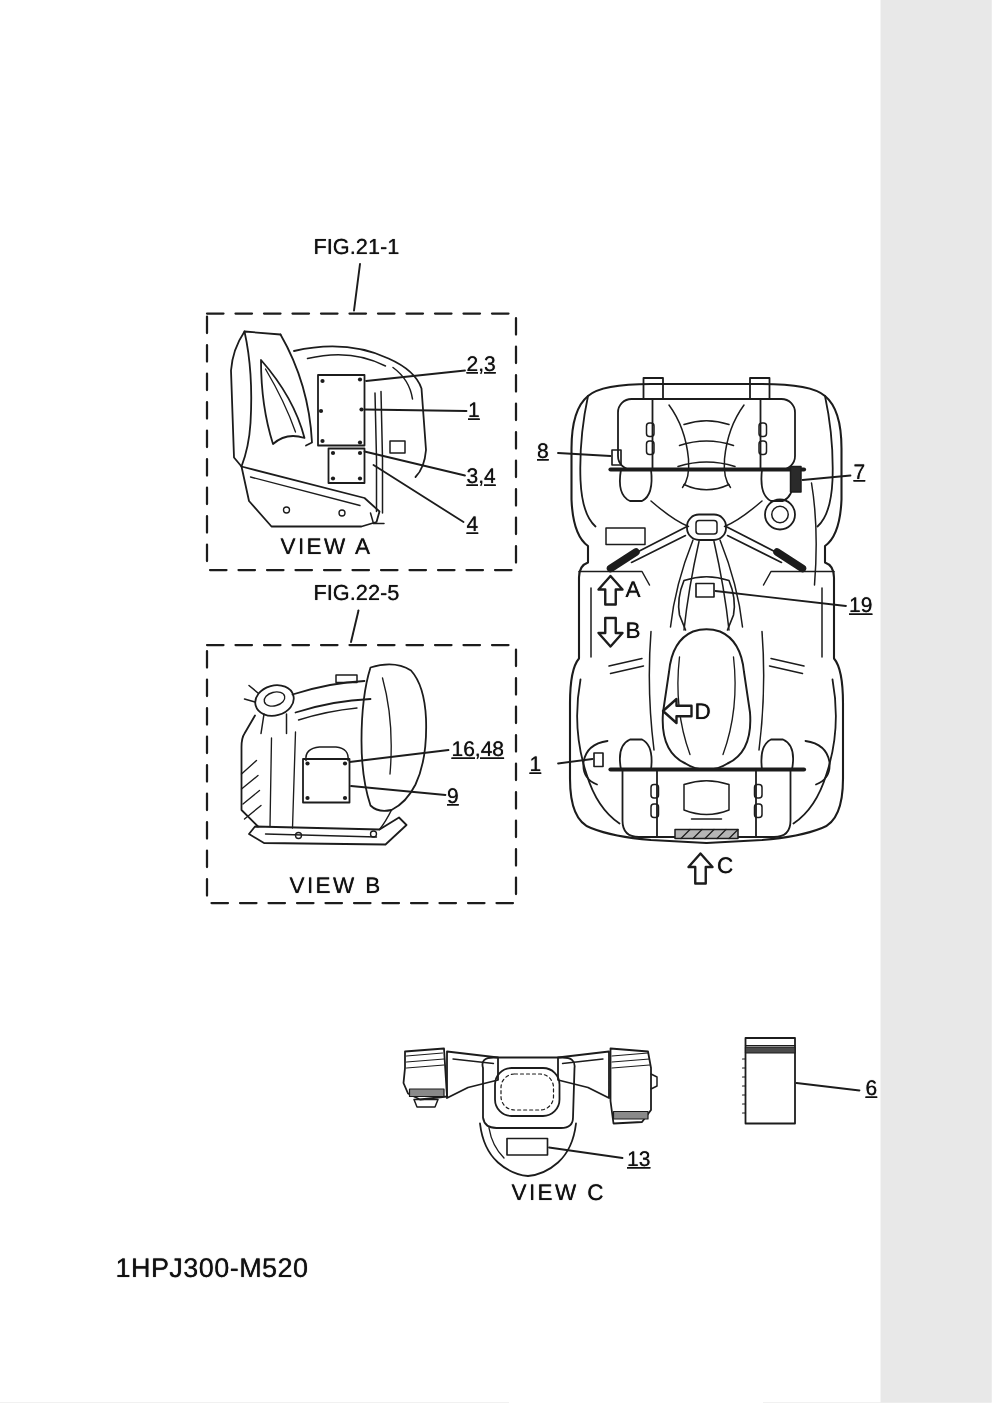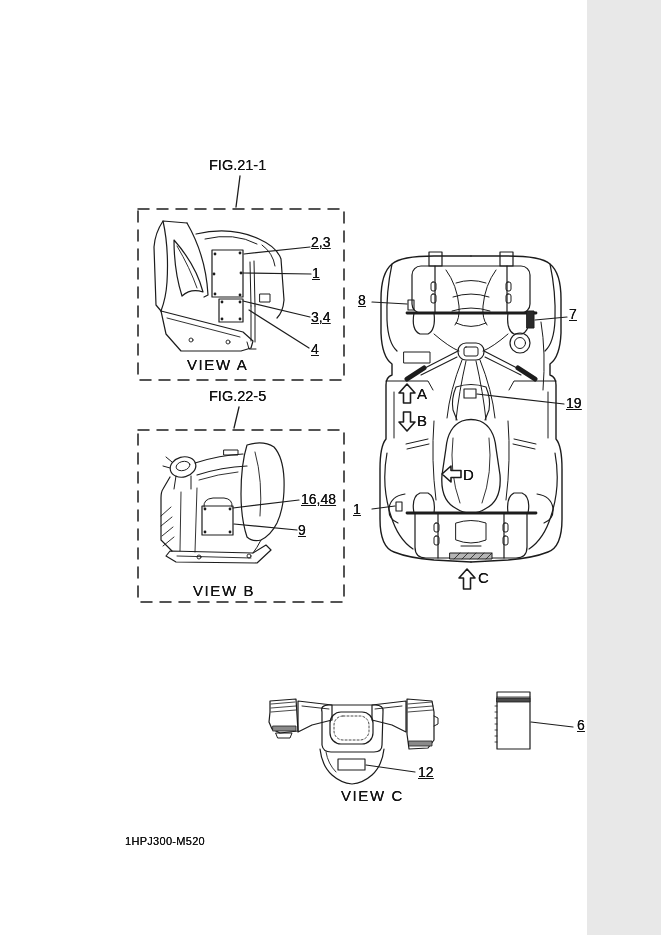--- a/index.html
+++ b/index.html
@@ -8,21 +8,21 @@
     font-family:"Liberation Sans",sans-serif;color:#111;overflow:hidden;
   }
   .canvas svg{position:absolute;left:0;top:0;}
   .lbl{
     position:absolute;white-space:nowrap;color:#111;
     text-shadow:0 0 0.5px #111;line-height:1.05;
   }
   .s14{font-size:14px;text-decoration:underline;}
   .view-lbl{font-size:15px;letter-spacing:1.6px;}
   .fig-title{font-size:14.5px;}
-  .code{font-size:11px;letter-spacing:0.3px;margin-left:48px;}
+  .code{font-size:18px;letter-spacing:0.3px;}
   .dir{font-size:15px;}
 </style>
 </head>
 <body>
 
 <div class="canvas">
 
 <svg width="661" height="935" viewBox="0 0 661 935" fill="none" stroke="#1c1c1c" stroke-width="1.3" stroke-linecap="round" stroke-linejoin="round">
 
   <g>
@@ -258,17 +258,17 @@
   <div class="lbl s14" style="left:569px;top:307px">7</div>
   <div class="lbl s14" style="left:566px;top:396px">19</div>
   <div class="lbl s14" style="left:353px;top:502px">1</div>
 
   <div class="lbl dir" style="left:417px;top:386px">A</div>
   <div class="lbl dir" style="left:417px;top:413px">B</div>
   <div class="lbl dir" style="left:463px;top:467px">D</div>
   <div class="lbl dir" style="left:478px;top:570px">C</div>
 
   <div class="lbl view-lbl" style="left:341px;top:788px">VIEW C</div>
-  <div class="lbl s14" style="left:418px;top:765px">12</div>
+  <div class="lbl s14" style="left:418px;top:765px">13</div>
   <div class="lbl s14" style="left:577px;top:718px">6</div>
 
   <div class="lbl code" style="left:77px;top:836px">1HPJ300-M520</div>
 </div>
 
 </body></html>

